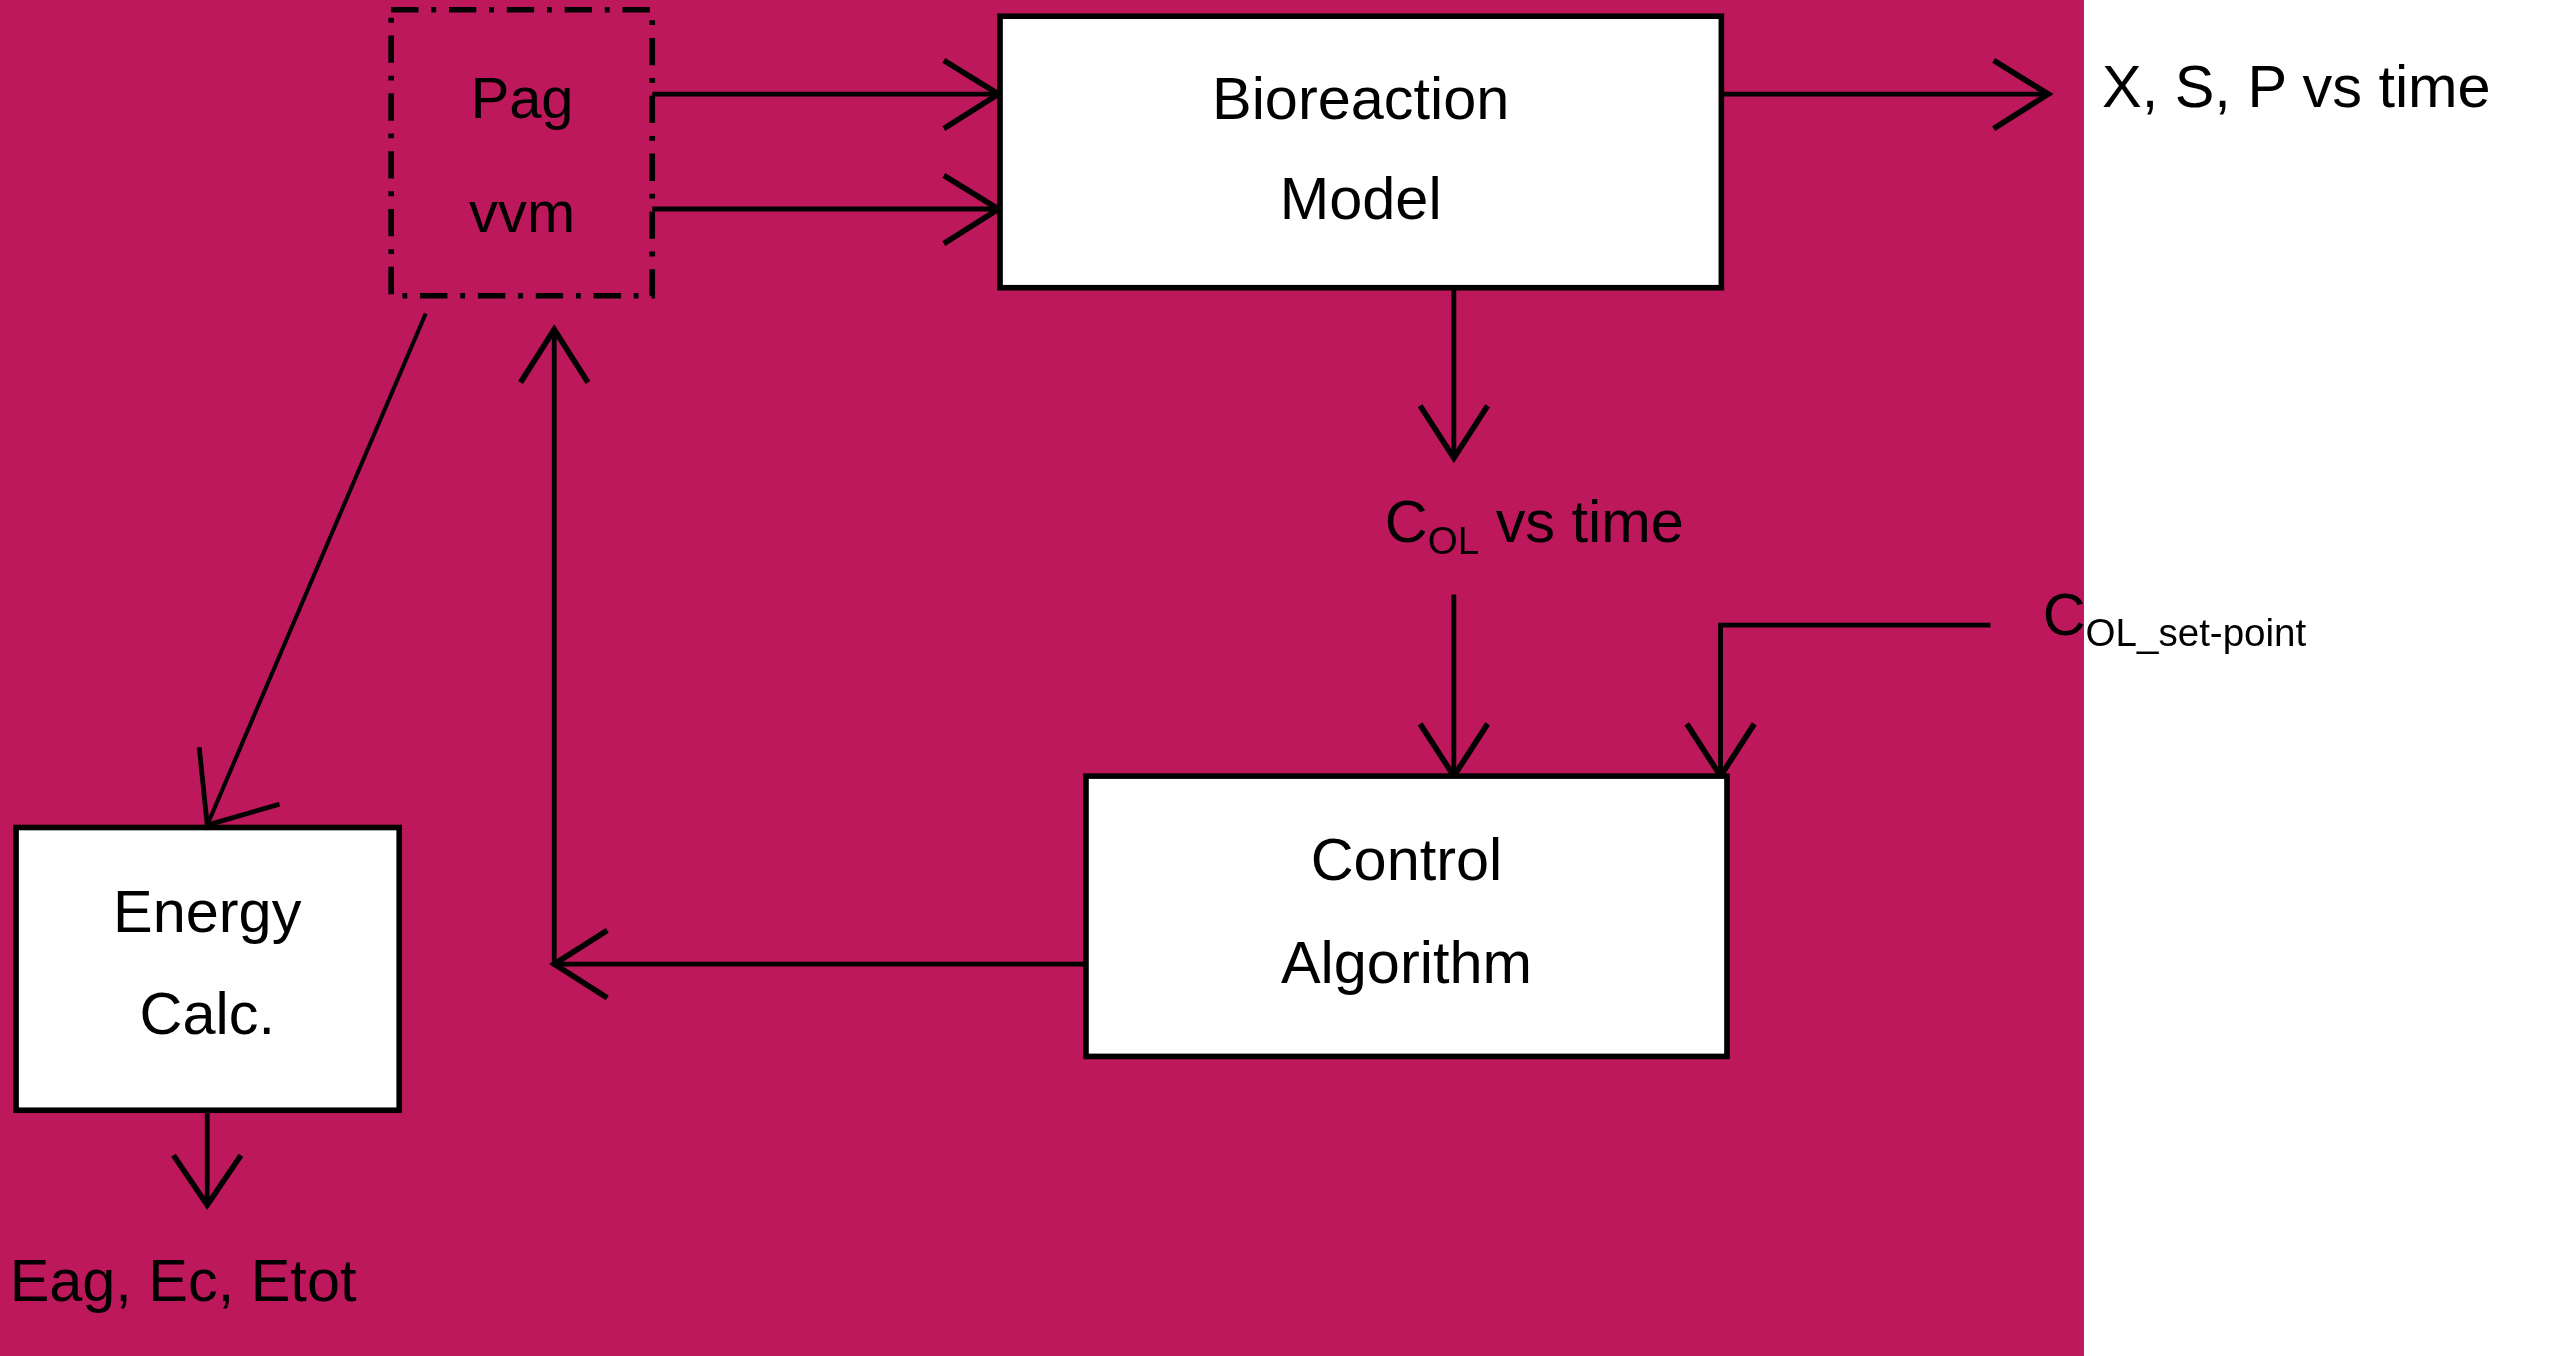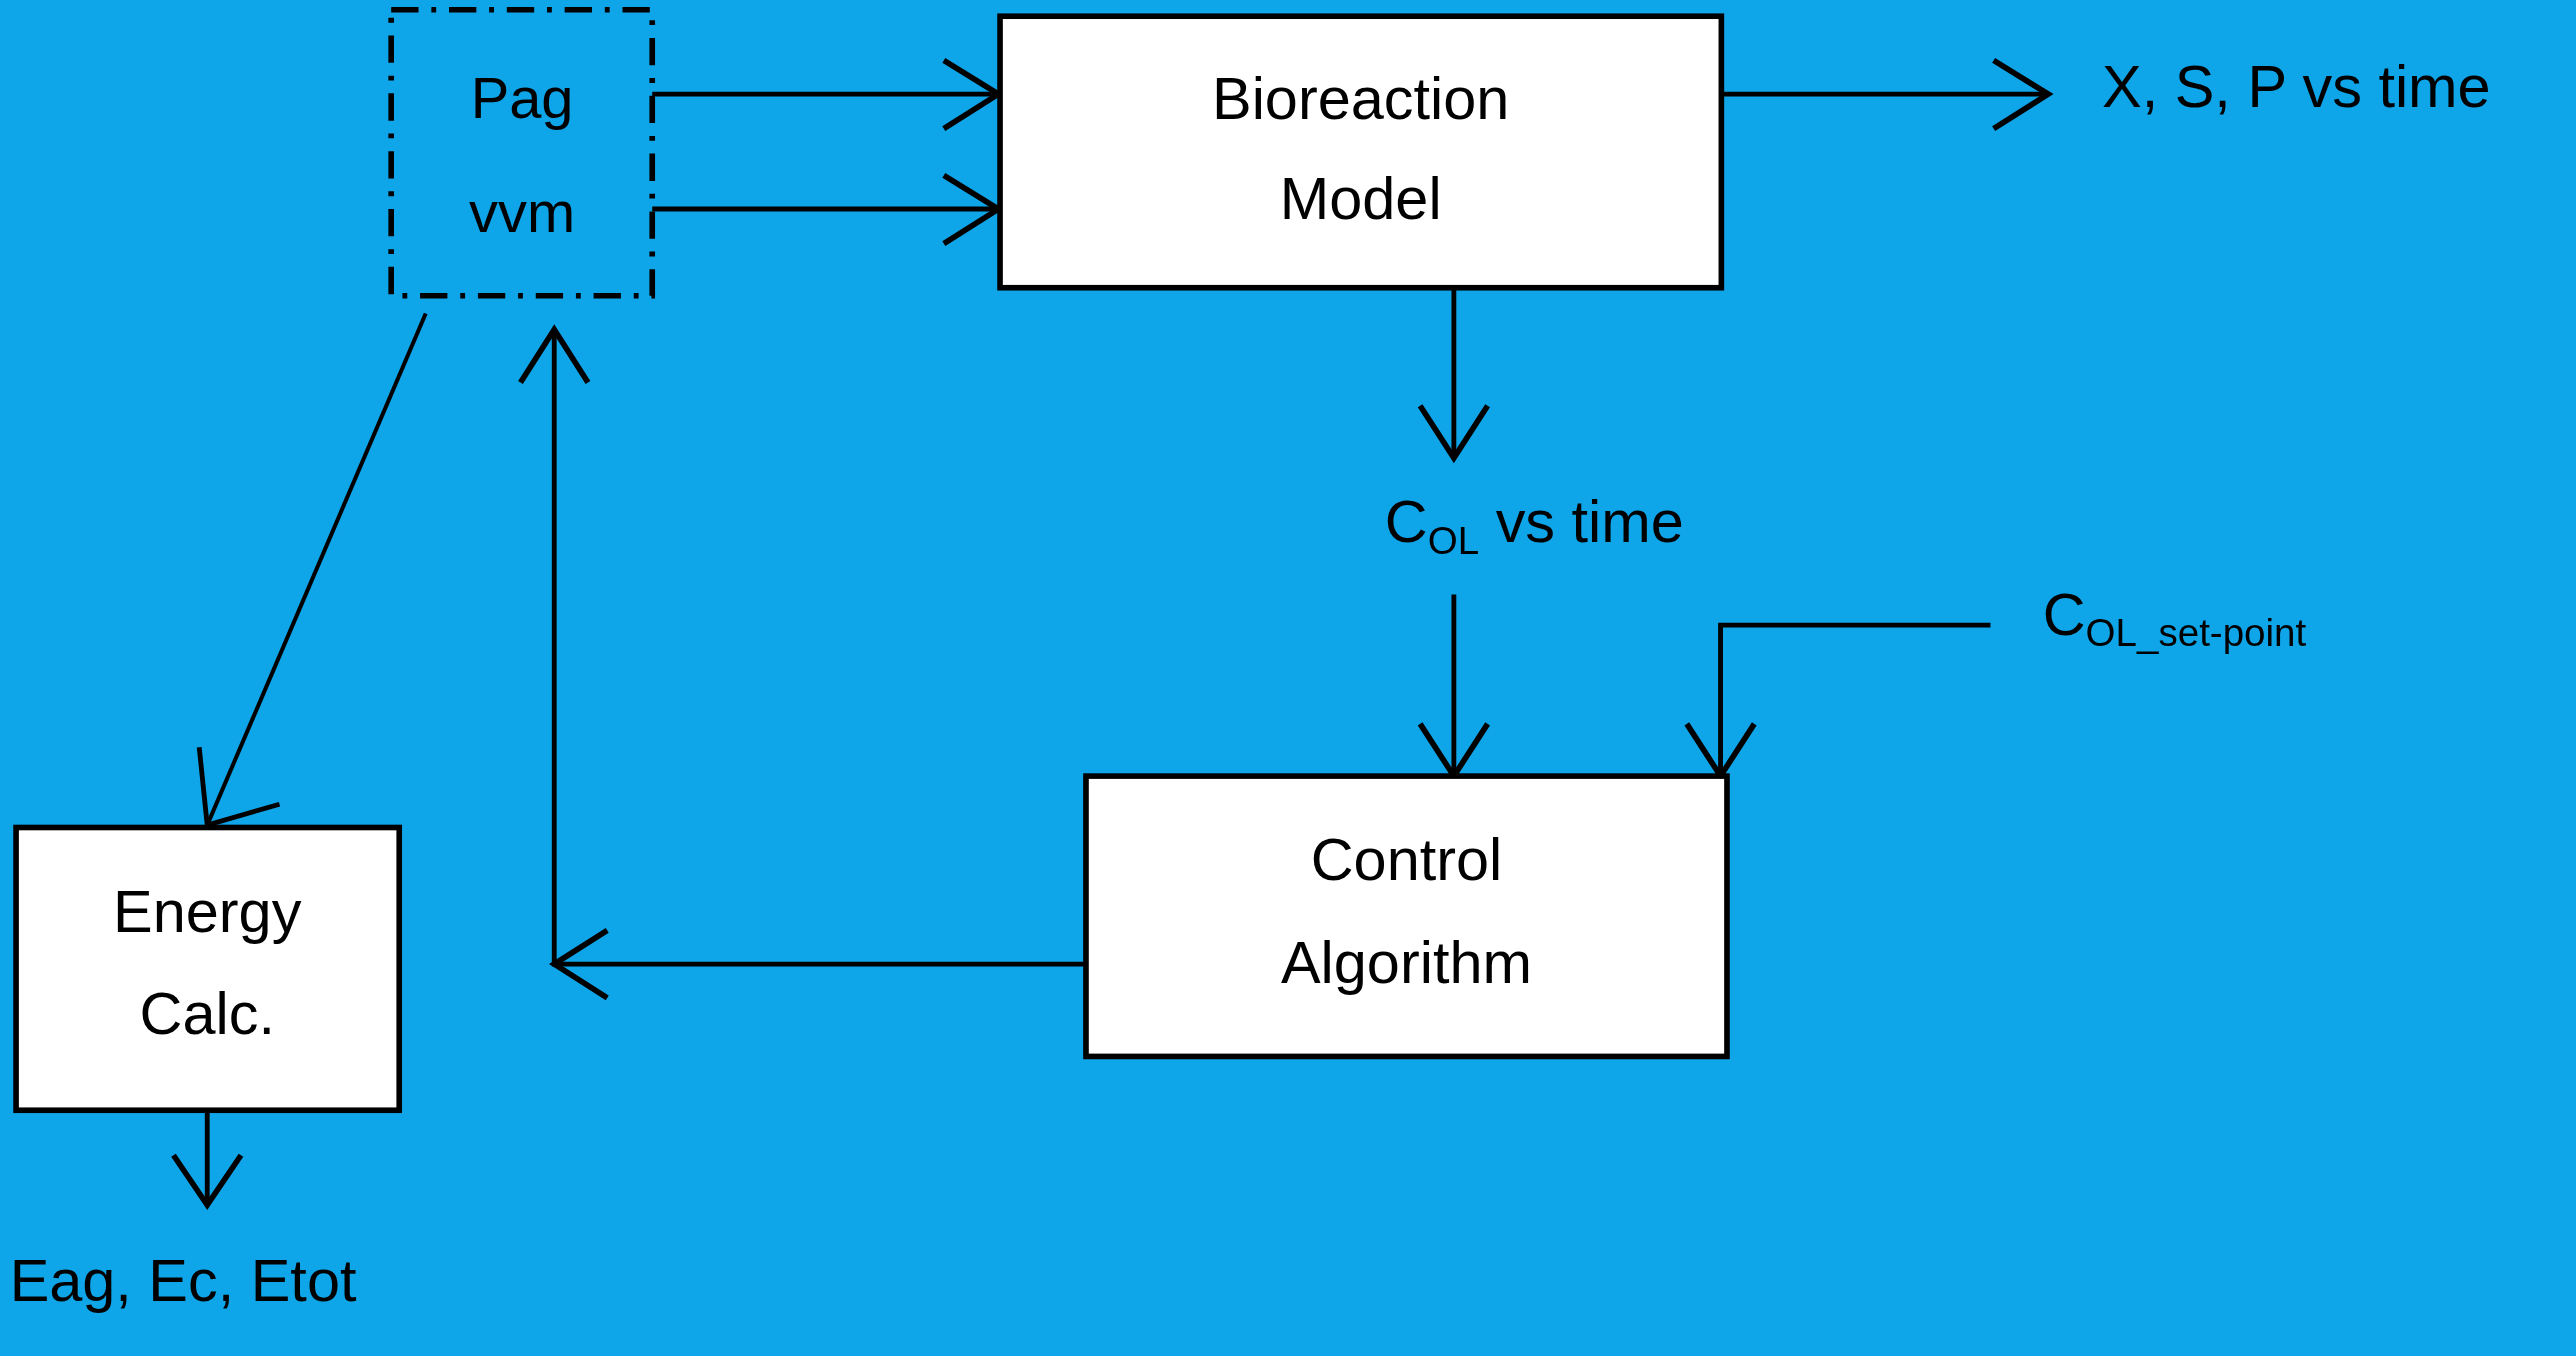--- a/index.html
+++ b/index.html
@@ -8,23 +8,23 @@
     background: #ffffff;
   }
   body {
     width: 2576px;
     height: 1357px;
     font-family: "Liberation Sans", sans-serif;
     overflow: hidden;
   }
   #diagram-root {
     position: relative;
-    width: 2576px;
+    width: 2084px;
     height: 1357px;
-    background: #0ea5e9;
+    background: #be185d;
   }
   svg.canvas {
     position: absolute;
     top: 0;
     left: 0;
     width: 2576px;
     height: 1357px;
     display: block;
   }
   .box-stroke {

